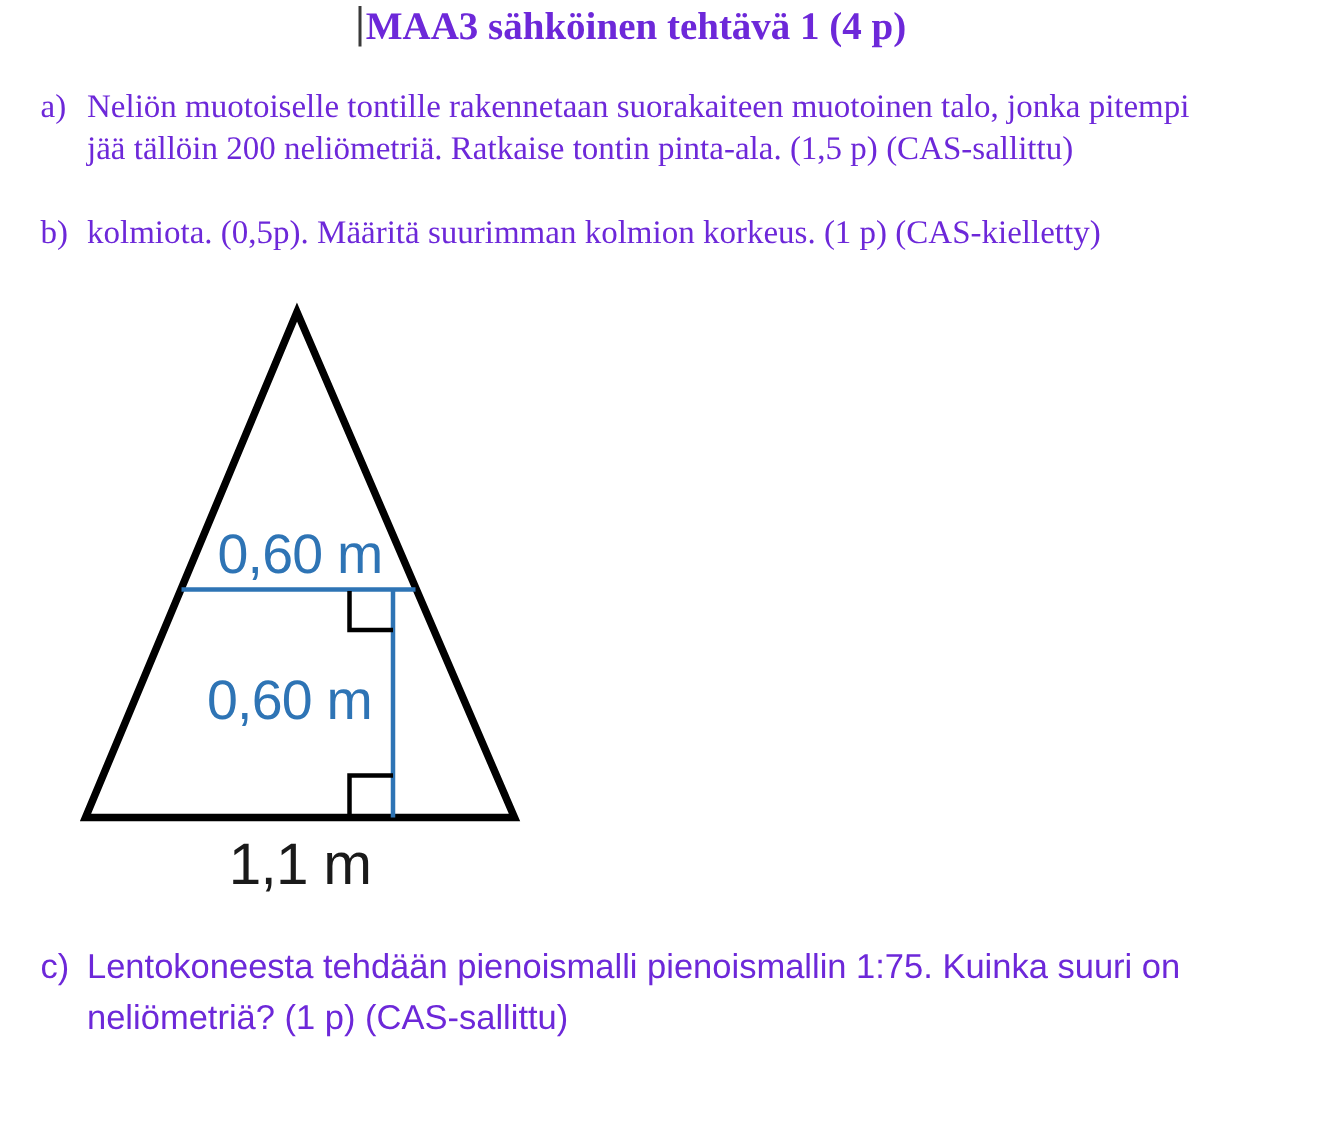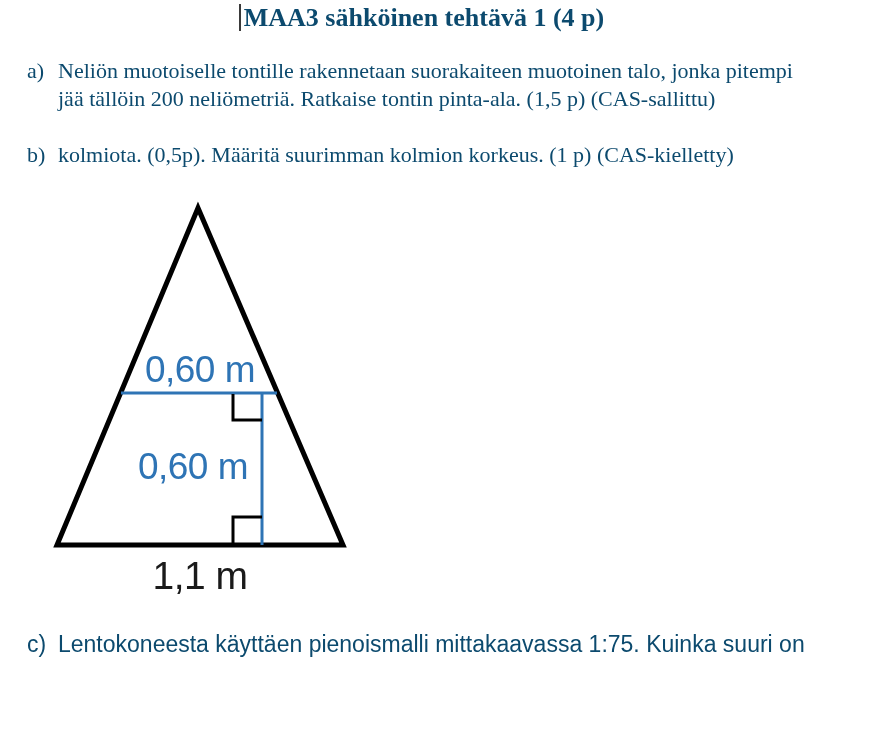--- a/index.html
+++ b/index.html
@@ -3,21 +3,21 @@
 <meta charset="utf-8">
 <style>
   html, body { margin: 0; padding: 0; background: #ffffff; }
   .page {
     position: relative;
     width: 887px;
     height: 754px;
     background: #ffffff;
     overflow: hidden;
     font-family: "Liberation Serif", serif;
-    color: #0c4a6e;
+    color: #6d28d9;
   }
   .title-row {
     position: absolute;
     top: 3px;
     left: 0;
     width: 887px;
     text-align: center;
     transform: translateX(-22px);
     font-size: 26px;
     font-weight: bold;
@@ -93,17 +93,18 @@
     <path d="M 233,394 L 233,420 L 262,420" fill="none" stroke="#000000" stroke-width="3"></path>
     <path d="M 233,544 L 233,517 L 262,517" fill="none" stroke="#000000" stroke-width="3"></path>
     <text x="200" y="382" text-anchor="middle" font-size="37" fill="#2E74B5">0,60 m</text>
     <text x="193" y="479" text-anchor="middle" font-size="37" fill="#2E74B5">0,60 m</text>
     <text x="200" y="589" text-anchor="middle" font-size="39" fill="#1a1a1a">1,1 m</text>
   </svg>
 
   <div class="problem problem-c">
     <div class="marker">c)</div>
     <div class="lines">
-      <div class="line">Lentokoneesta käyttäen pienoismalli mittakaavassa 1:75. Kuinka suuri on</div>
+      <div class="line">Lentokoneesta tehdään pienoismalli pienoismallin 1:75. Kuinka suuri on</div>
+      <div class="line"><span>neliömetriä? (1 p) </span><span class="bold">(CAS-sallittu)</span></div>
     </div>
   </div>
 
 </div>
 
 </body></html>

